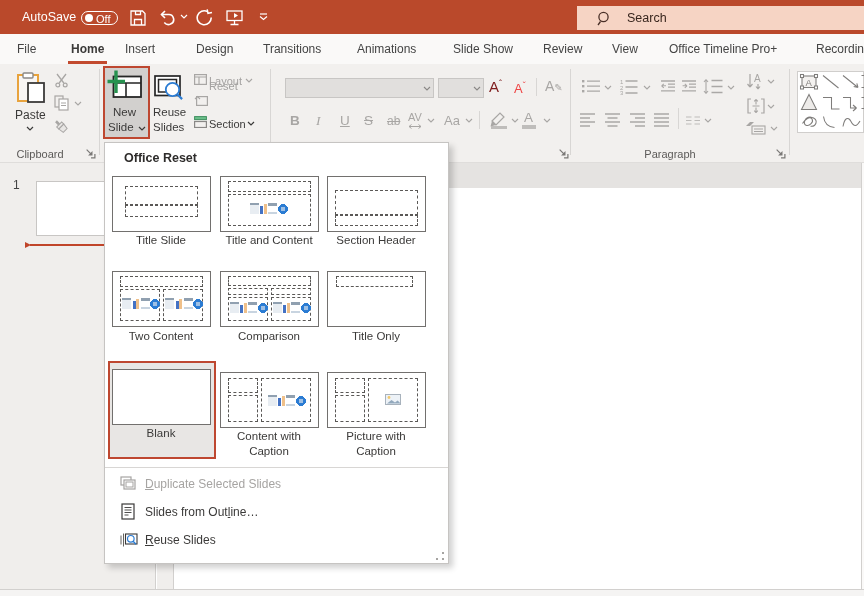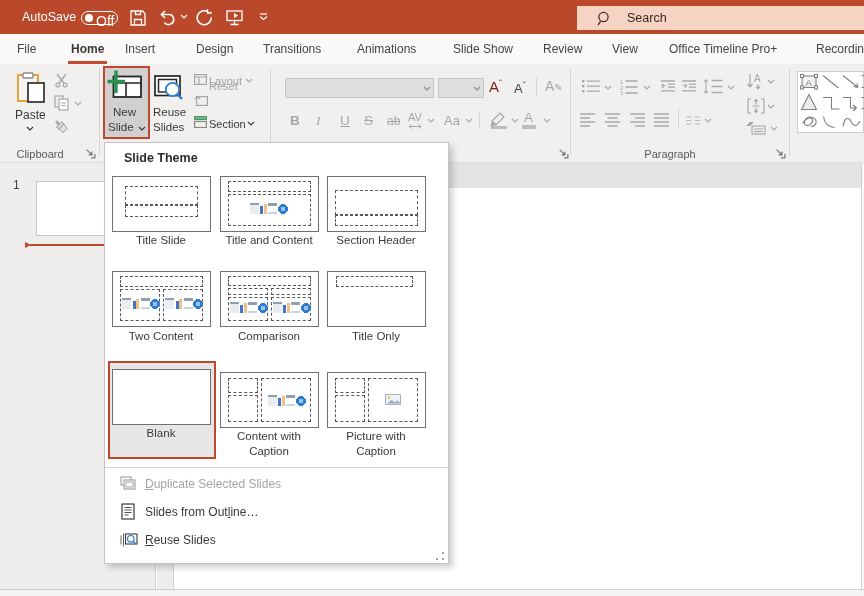--- a/index.html
+++ b/index.html
@@ -4,21 +4,21 @@
 <style>
 * { margin:0; padding:0; box-sizing:border-box; }
 html,body { width:864px; height:596px; overflow:hidden; font-family:"Liberation Sans", sans-serif; }
 #app { position:relative; width:864px; height:448px; background:#fff; }
 .abs { position:absolute; }
 
 #titlebar { left:0; top:0; width:864px; height:34px; background:#BA492B; color:#fff; }
 #autosave { left:22px; top:10px; font-size:12.5px; color:#fff; }
 #toggle { left:81px; top:11px; width:37px; height:13.5px; border:1.2px solid #fff; border-radius:7px; }
 #toggle .knob { position:absolute; left:2.5px; top:1.8px; width:8px; height:8px; border-radius:50%; background:#fff; }
-#toggle .offtxt { position:absolute; left:14px; top:0.8px; font-size:14px; color:#fff; }
+#toggle .offtxt { position:absolute; left:14px; top:0.8px; font-size:11px; color:#fff; }
 #titletext { left:353px; top:10px; font-size:12.5px; color:#fff; }
 #searchbox { left:577px; top:6px; width:290px; height:24px; background:#F6D4C4; }
 #searchbox .mag { position:absolute; left:20px; top:5px; }
 #searchbox .stxt { position:absolute; left:50px; top:5px; font-size:12.5px; color:#38261e; }
 
 #tabrow { left:0; top:34px; width:864px; height:30px; background:#FAF9F8; }
 .tab { position:absolute; top:42px; font-size:12px; color:#444; white-space:nowrap; }
 #hometab { font-weight:bold; color:#3b3a39; }
 #homeline { left:68px; top:61px; width:39px; height:3px; background:#C24A2E; }
 
@@ -217,21 +217,21 @@
 
     <div class="abs" style="left:285px;top:14px;width:149px;height:20px;background:#E1DFDD;border:1px solid #C8C6C4;"></div>
     <svg class="abs" style="left:423px;top:22px;" width="8" height="5" viewBox="0 0 8 5">
         <path d="M1 1l3 3 3-3" stroke="#8a8886" stroke-width="1.1" fill="none"></path>
       </svg>
     <div class="abs" style="left:438px;top:14px;width:46px;height:20px;background:#E1DFDD;border:1px solid #C8C6C4;"></div>
     <svg class="abs" style="left:473px;top:22px;" width="8" height="5" viewBox="0 0 8 5">
         <path d="M1 1l3 3 3-3" stroke="#8a8886" stroke-width="1.1" fill="none"></path>
       </svg>
     <div class="abs dis" style="left:489px;top:14px;font-size:15px;color:#7f1d1d;">A<span style="font-size:9px;vertical-align:6px;">ˆ</span></div>
-    <div class="abs dis" style="left:514px;top:16px;font-size:13px;color:#404040;">A<span style="font-size:9px;vertical-align:5px;">ˇ</span></div>
+    <div class="abs dis" style="left:514px;top:16px;font-size:13px;color:#ef4444;">A<span style="font-size:9px;vertical-align:5px;">ˇ</span></div>
     <div class="abs" style="left:536px;top:14px;width:1px;height:18px;background:#D8D6D4;"></div>
     <div class="abs" style="left:545px;top:14px;font-size:14px;color:#a8a6a4;">A<span style="font-size:10px;">✎</span></div>
     <div class="abs" style="left:290px;top:49px;font-size:13.5px;font-weight:bold;color:#a8a6a4;">B</div>
     <div class="abs" style="left:316px;top:49px;font-size:13.5px;font-style:italic;color:#a8a6a4;font-family:'Liberation Serif',serif;">I</div>
     <div class="abs" style="left:340px;top:49px;font-size:13.5px;text-decoration:underline;color:#a8a6a4;">U</div>
     <div class="abs" style="left:364px;top:49px;font-size:13.5px;text-decoration:line-through;color:#a8a6a4;">S</div>
     <div class="abs" style="left:387px;top:50px;font-size:12px;text-decoration:line-through;color:#a8a6a4;">ab</div>
     <div class="abs" style="left:408px;top:47px;font-size:11px;color:#a8a6a4;">AV</div>
     <svg class="abs" style="left:408px;top:59px;" width="15" height="7" viewBox="0 0 15 7">
         <path d="M1 3.5h12M1 3.5l2.5-2M1 3.5l2.5 2M13 3.5l-2.5-2M13 3.5l-2.5 2" stroke="#a8a6a4" stroke-width="1" fill="none"></path>
@@ -378,21 +378,21 @@
   <div id="slidearea" class="abs"></div>
   <div id="slidewhite" class="abs"></div>
   <div id="rightedge" class="abs"></div>
   <div id="statusbar" class="abs"></div>
   <div id="slide1num" class="abs">1</div>
   <div id="thumb1" class="abs"></div>
   <div id="insline" class="abs"></div>
   <div id="instri" class="abs"></div>
 
   <div id="dropdown" class="abs">
-    <div id="ddtitle" class="abs">Slide Theme</div>
+    <div id="ddtitle" class="abs">Office Reset</div>
     <div id="ddgrid">
 
       <div class="thumb" style="left:7px;top:33px;">
         <div class="ph" style="left:12px;top:9px;width:73px;height:19px;"></div>
         <div class="ph" style="left:12px;top:28px;width:73px;height:12px;"></div>
       </div>
       <div class="thlabel" style="left:1px;top:90px;">Title Slide</div>
       <div class="thumb" style="left:114.5px;top:33px;">
         <div class="ph" style="left:7px;top:4px;width:83px;height:11px;"></div>
         <div class="ph" style="left:7px;top:17px;width:83px;height:32px;"></div>

